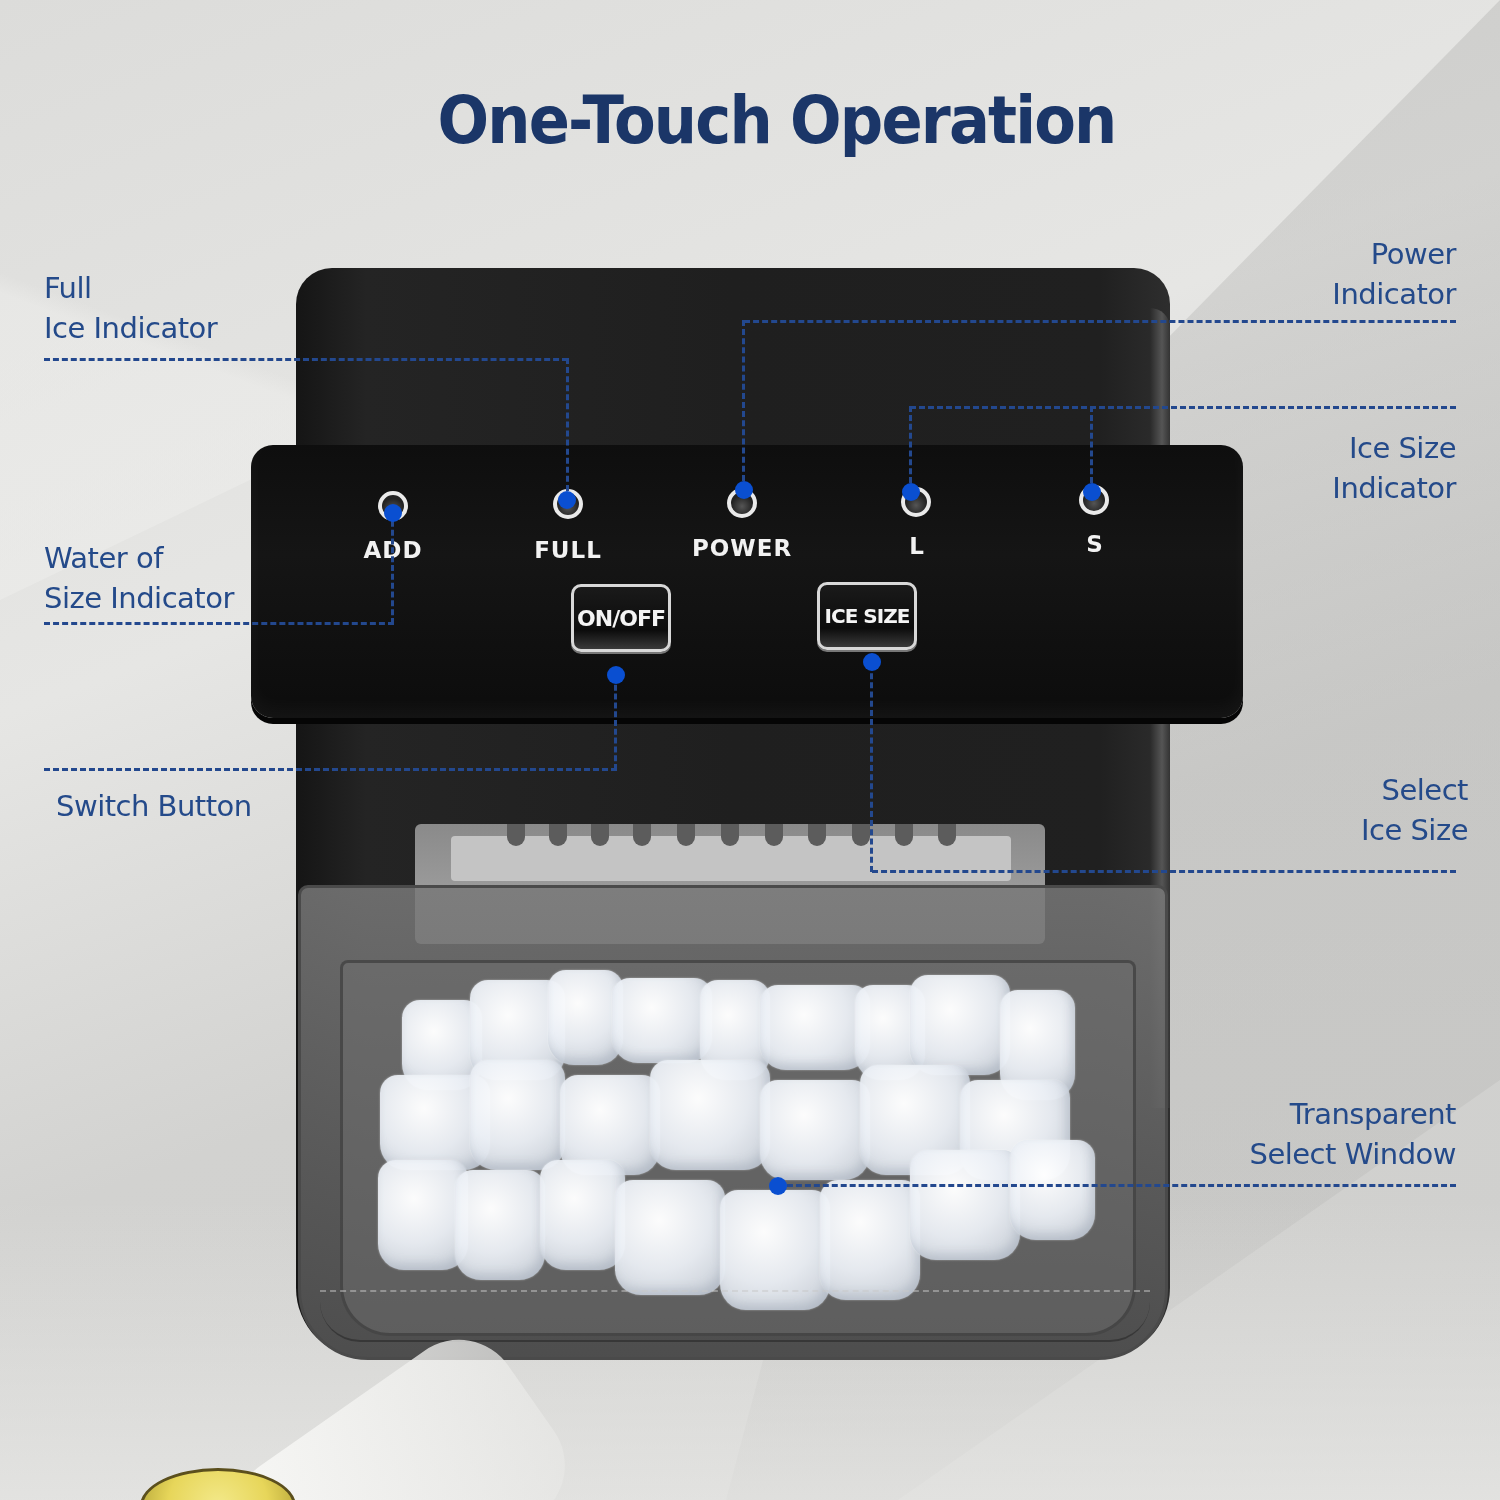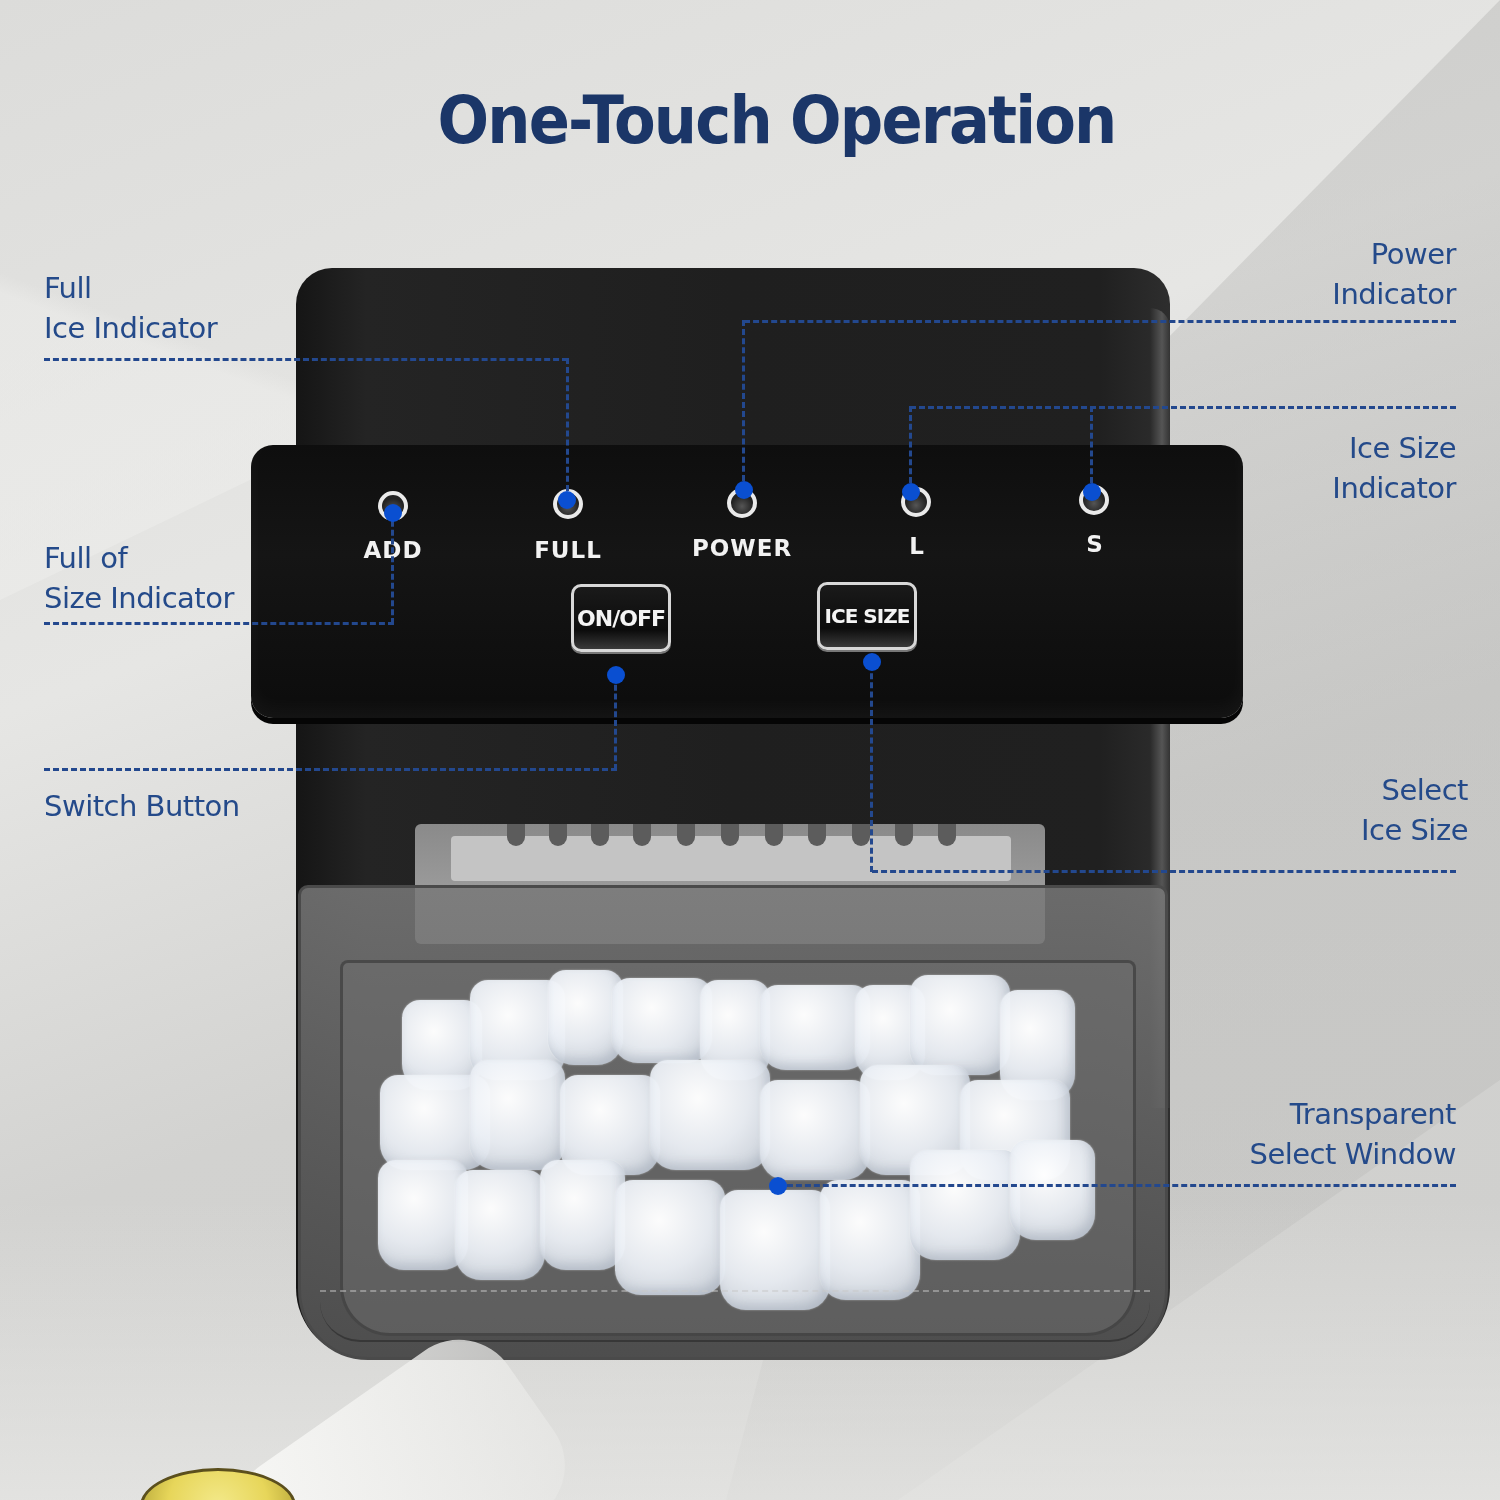--- a/index.html
+++ b/index.html
@@ -226,24 +226,24 @@
 <div class="dot" style="left:872px;top:662px;"></div>
 
 <div class="line h-dash" style="left:778px;top:1184px;width:678px;"></div>
 <div class="dot" style="left:778px;top:1186px;"></div>
 
 <div class="label" style="left:44px;top:268px;">
   <div>Full</div>
   <div>Ice Indicator</div>
 </div>
 <div class="label" style="left:44px;top:538px;">
-  <div>Full of</div>
+  <div>Water of</div>
   <div>Size Indicator</div>
 </div>
-<div class="label" style="left:44px;top:786px;">
+<div class="label" style="left:56px;top:786px;">
   <div>Switch Button</div>
 </div>
 
 <div class="label right" style="right:44px;top:234px;">
   <div>Power</div>
   <div>Indicator</div>
 </div>
 <div class="label right" style="right:44px;top:428px;">
   <div>Ice Size</div>
   <div>Indicator</div>

